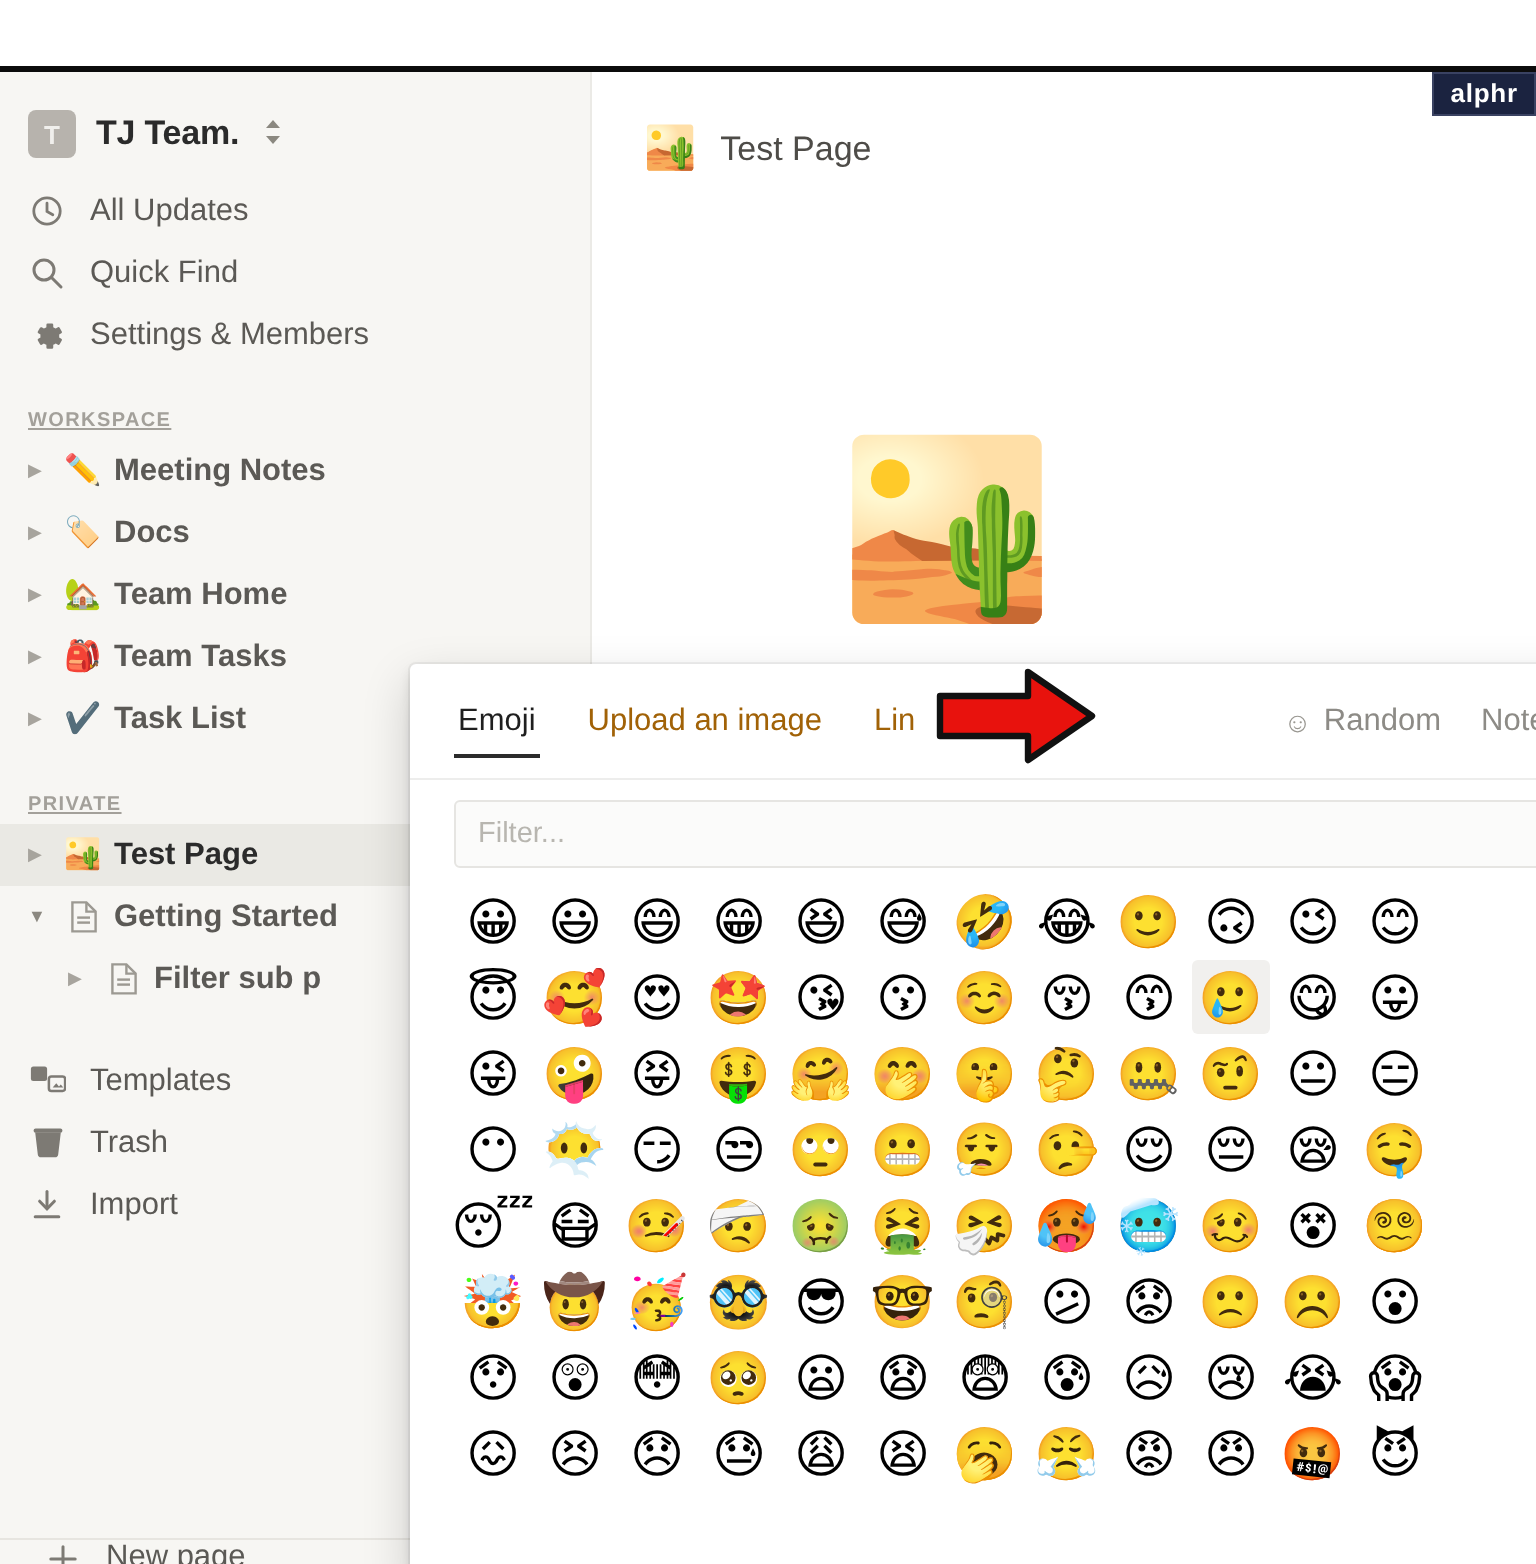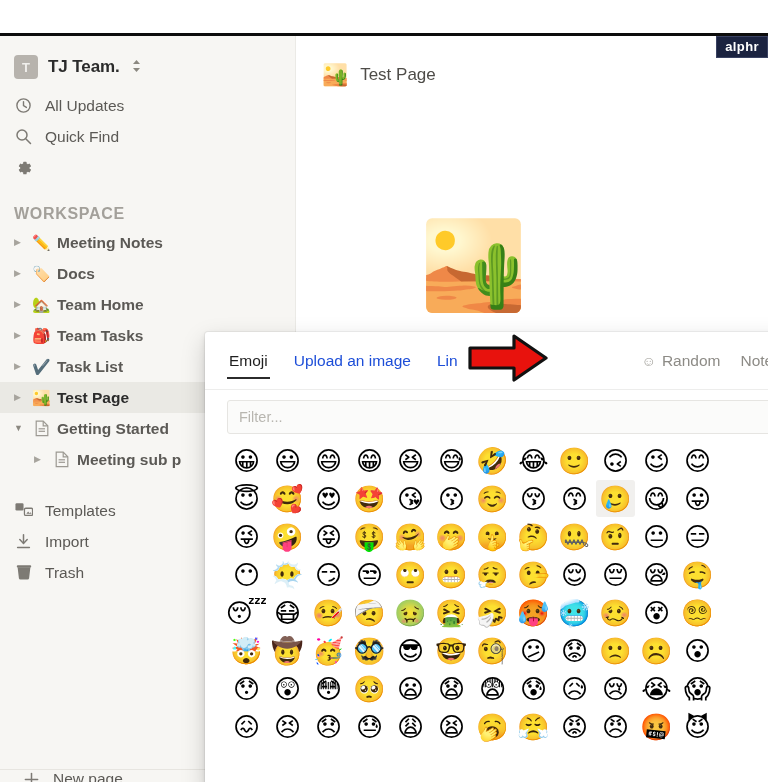--- a/index.html
+++ b/index.html
@@ -72,28 +72,29 @@
   }
   .nav-item .ico {
     width: 19px; height: 19px;
     display: flex; align-items: center; justify-content: center;
     flex: 0 0 19px;
     color: #7d7a74;
   }
   .nav-item .ico svg { display: block; }
 
   .section-label {
-    font-size: 16px;
+    font-size: 10px;
     letter-spacing: 0.7px;
     color: #a3a09a;
     font-weight: 600;
     padding: 0 14px;
     margin-top: 22px;
     margin-bottom: 4px;
     text-transform: uppercase;
+    text-decoration: underline;
   }
 
   .page-row {
     display: flex;
     align-items: center;
     height: 31px;
     padding: 0 14px;
     color: #5b5955;
     font-size: 15.5px;
     cursor: pointer;
@@ -173,21 +174,21 @@
   .picker-tabs {
     display: flex;
     align-items: center;
     height: 58px;
     padding: 0 22px;
     border-bottom: 1px solid #ededec;
     position: relative;
   }
   .ptab {
     font-size: 15.5px;
-    color: #1d4ed8;
+    color: #a16207;
     padding: 0 2px;
     margin-right: 22px;
     height: 100%;
     display: flex; align-items: center;
     position: relative;
     cursor: pointer;
     white-space: nowrap;
   }
   .ptab.active { color: #1f1f1f; }
   .ptab.active::after {
@@ -338,20 +339,21 @@
       <span>Quick Find</span>
     </div>
 
     <div class="nav-item">
       <span class="ico">
         <svg width="18" height="18" viewBox="0 0 20 20" fill="#7d7a74">
             <path d="M10 6.4a3.6 3.6 0 100 7.2 3.6 3.6 0 000-7.2zm0 5.5a1.9 1.9 0 110-3.8 1.9 1.9 0 010 3.8z"></path>
             <path d="M17.4 11.5l-1.2-.7a6.4 6.4 0 000-1.6l1.2-.7a.7.7 0 00.26-.95l-1.2-2.1a.7.7 0 00-.95-.26l-1.2.7a6.4 6.4 0 00-1.4-.8V3.7a.7.7 0 00-.7-.7h-2.4a.7.7 0 00-.7.7v1.4a6.4 6.4 0 00-1.4.8l-1.2-.7a.7.7 0 00-.95.26l-1.2 2.1a.7.7 0 00.26.95l1.2.7a6.4 6.4 0 000 1.6l-1.2.7a.7.7 0 00-.26.95l1.2 2.1a.7.7 0 00.95.26l1.2-.7a6.4 6.4 0 001.4.8v1.4a.7.7 0 00.7.7h2.4a.7.7 0 00.7-.7v-1.4a6.4 6.4 0 001.4-.8l1.2.7a.7.7 0 00.95-.26l1.2-2.1a.7.7 0 00-.26-.95z"></path>
           </svg>
       </span>
+      <span>Settings &amp; Members</span>
     </div>
 
     <div class="section-label">WORKSPACE</div>
 
     <div class="page-row">
       <span class="tri">▶</span>
       <span class="pemoji">✏️</span>
       <span class="plabel">Meeting Notes</span>
     </div>
     <div class="page-row">
@@ -368,20 +370,21 @@
       <span class="tri">▶</span>
       <span class="pemoji">🎒</span>
       <span class="plabel">Team Tasks</span>
     </div>
     <div class="page-row">
       <span class="tri">▶</span>
       <span class="pemoji">✔️</span>
       <span class="plabel">Task List</span>
     </div>
 
+    <div class="section-label">PRIVATE</div>
 
     <div class="page-row selected">
       <span class="tri">▶</span>
       <span class="pemoji">🏜️</span>
       <span class="plabel">Test Page</span>
     </div>
 
     <div class="page-row">
       <span class="tri open">▼</span>
       <span class="pico">
@@ -398,52 +401,52 @@
     <div class="page-row indent">
       <span class="tri">▶</span>
       <span class="pico">
         <svg width="14" height="17" viewBox="0 0 14 17" fill="none" stroke="#9c9992" stroke-width="1.2">
             <path d="M1.2 1.2h7l4.6 4.6v9.9H1.2z"></path>
             <path d="M8.2 1.2v4.6h4.6"></path>
             <line x1="3.6" y1="8.8" x2="10" y2="8.8"></line>
             <line x1="3.6" y1="11.3" x2="10" y2="11.3"></line>
           </svg>
       </span>
-      <span class="plabel">Meeting sub p</span>
+      <span class="plabel">Filter sub p</span>
     </div>
 
     <div class="sidebar-lower">
       <div class="nav-item">
         <span class="ico">
           <svg width="18" height="17" viewBox="0 0 20 18" fill="#7d7a74">
               <rect x="0.5" y="1" width="9" height="8" rx="1.4"></rect>
               <rect x="10.5" y="6.5" width="9" height="8" rx="1.4" fill="none" stroke="#7d7a74" stroke-width="1.4"></rect>
               <path d="M12.6 12.6l2-2.4 1.5 1.8 1-1.1 1.4 1.7z" fill="#7d7a74"></path>
             </svg>
         </span>
         <span>Templates</span>
       </div>
       <div class="nav-item">
         <span class="ico">
+          <svg width="16" height="17" viewBox="0 0 16 17" fill="#7d7a74">
+              <path d="M1.6 3.2h12.8l-1.3 11a1.6 1.6 0 01-1.6 1.4H4.5a1.6 1.6 0 01-1.6-1.4z"></path>
+              <rect x="0.8" y="1.3" width="14.4" height="2.1" rx="1"></rect>
+            </svg>
+        </span>
+        <span>Trash</span>
+      </div>
+      <div class="nav-item">
+        <span class="ico">
           <svg width="17" height="17" viewBox="0 0 17 17" fill="none" stroke="#7d7a74" stroke-width="1.5" stroke-linecap="round">
               <line x1="8.5" y1="1.8" x2="8.5" y2="10"></line>
               <path d="M4.8 6.6 L8.5 10.4 L12.2 6.6"></path>
               <line x1="2.6" y1="14.4" x2="14.4" y2="14.4"></line>
             </svg>
         </span>
         <span>Import</span>
-      </div>
-      <div class="nav-item">
-        <span class="ico">
-          <svg width="16" height="17" viewBox="0 0 16 17" fill="#7d7a74">
-              <path d="M1.6 3.2h12.8l-1.3 11a1.6 1.6 0 01-1.6 1.4H4.5a1.6 1.6 0 01-1.6-1.4z"></path>
-              <rect x="0.8" y="1.3" width="14.4" height="2.1" rx="1"></rect>
-            </svg>
-        </span>
-        <span>Trash</span>
       </div>
     </div>
 
     <div class="sidebar-bottom">
       <div class="newpage">
         <span class="ico" style="width:19px;height:19px;display:flex;align-items:center;justify-content:center;">
           <svg width="17" height="17" viewBox="0 0 17 17" stroke="#7d7a74" stroke-width="1.5" stroke-linecap="round">
               <line x1="8.5" y1="2.4" x2="8.5" y2="14.6"></line>
               <line x1="2.4" y1="8.5" x2="14.6" y2="8.5"></line>
             </svg>

